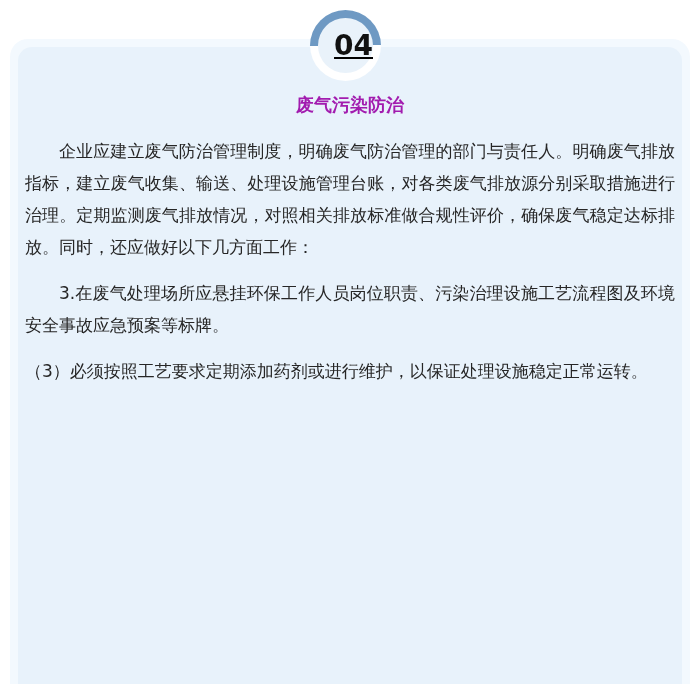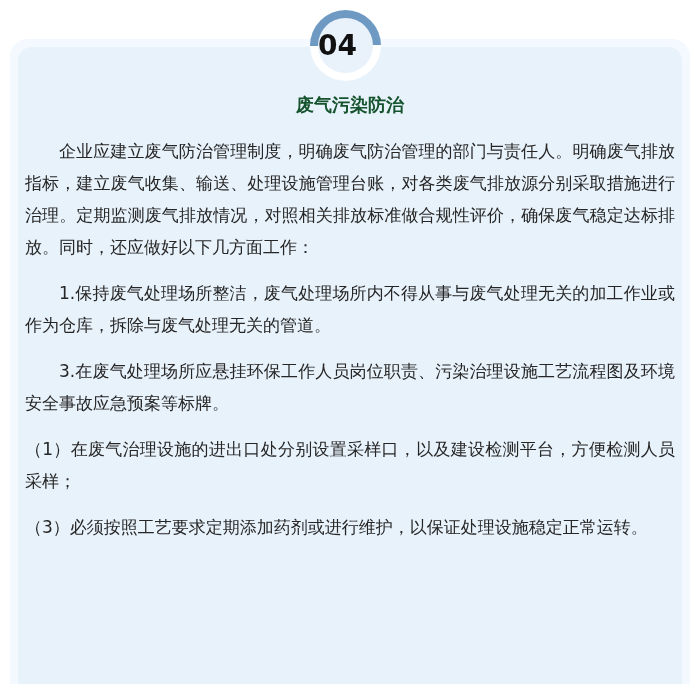--- a/index.html
+++ b/index.html
@@ -52,33 +52,34 @@
     justify-content: center;
     z-index: 5;
   }
   .badge-inner {
     width: 55px;
     height: 55px;
     border-radius: 50%;
     background: #e9f2fa;
     display: flex;
     align-items: center;
-    justify-content: flex-start;
+    justify-content: flex-end;
+    text-decoration: underline;
   }
   .badge-number {
     font-size: 28px;
     font-weight: bold;
     color: #111111;
     letter-spacing: 0px;
   }
   .card-title {
     text-align: center;
     font-size: 18px;
     font-weight: bold;
-    color: #14532d;
+    color: #a21caf;
     line-height: 24px;
     margin-bottom: 18px;
   }
   .para {
     font-size: 17px;
     line-height: 32px;
     color: #262626;
     margin: 0 0 14px 0;
     text-align: justify;
   }
@@ -90,23 +91,21 @@
 <body>
 
 <div class="page">
 
   <div class="outer-card"></div>
 
   <div class="inner-card">
     <div class="card-title">废气污染防治</div>
 
     <p class="para indented">企业应建立废气防治管理制度，明确废气防治管理的部门与责任人。明确废气排放指标，建立废气收集、输送、处理设施管理台账，对各类废气排放源分别采取措施进行治理。定期监测废气排放情况，对照相关排放标准做合规性评价，确保废气稳定达标排放。同时，还应做好以下几方面工作：</p>
-    <p class="para indented">1.保持废气处理场所整洁，废气处理场所内不得从事与废气处理无关的加工作业或作为仓库，拆除与废气处理无关的管道。</p>
     <p class="para indented">3.在废气处理场所应悬挂环保工作人员岗位职责、污染治理设施工艺流程图及环境安全事故应急预案等标牌。</p>
-    <p class="para">（1）在废气治理设施的进出口处分别设置采样口，以及建设检测平台，方便检测人员采样；</p>
     <p class="para">（3）必须按照工艺要求定期添加药剂或进行维护，以保证处理设施稳定正常运转。</p>
   </div>
 
   <div class="badge">
     <div class="badge-inner">
       <span class="badge-number">04</span>
     </div>
   </div>
 
 </div>

